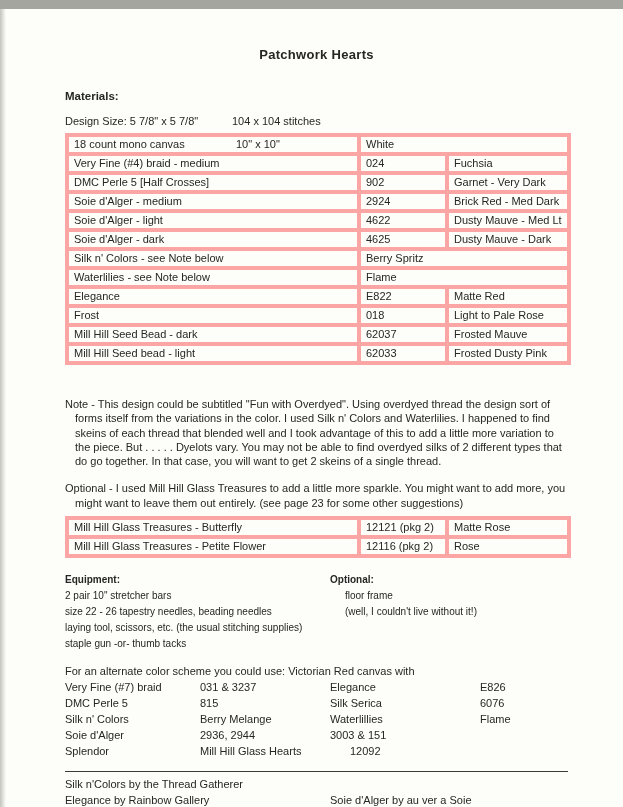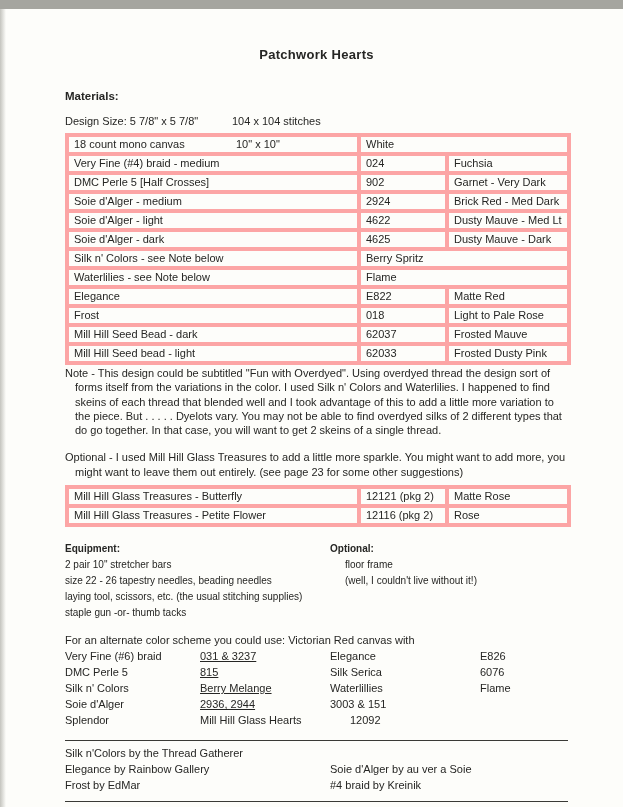--- a/index.html
+++ b/index.html
@@ -18,36 +18,36 @@
 
   table.grid { margin-top:6px; width:502px; border-collapse:collapse; table-layout:fixed; }
   table.grid td { border:4px solid #fca5a5; font-size:11px; line-height:13px;
                   padding:1px 5px; height:16px; white-space:nowrap; overflow:hidden; }
   table.materials col.c1, table.treasures col.c1 { width:292px; }
   table.materials col.c2, table.treasures col.c2 { width:88px; }
   table.materials col.c3, table.treasures col.c3 { width:122px; }
   td.split-cell { position:relative; }
   .size-span { position:absolute; left:167px; top:1px; }
 
-  .note { margin-top:1px; width:504px; font-size:11px; line-height:14.3px;
+  .note { margin-top:32px; width:504px; font-size:11px; line-height:14.3px;
           padding-left:10px; text-indent:-10px; }
   .note.optional { margin-top:13px; }
 
   .equipment { margin-top:14px; font-size:10px; }
   .pair-row { display:flex; line-height:16px; }
   .eq-left { width:265px; flex:none; }
   .eq-right { flex:1; }
   .bold { font-weight:bold; }
   .eq-indent { padding-left:15px; }
 
   .alternate { margin-top:10px; font-size:11px; }
   .alt-heading { line-height:16px;margin-top:11px; }
   .alt-row { display:flex; line-height:16px; }
   .alt-lname { width:135px; flex:none; }
-  .alt-lval  { width:130px; flex:none;text-decoration:underline; }
+  .alt-lval  { width:130px; flex:none; }
   .alt-rname { width:150px; flex:none; }
   .alt-rval  { flex:1; }
 
   .hr { margin-top:12px; width:503px; border-top:1px solid #3a3a36; }
   .hr2 { margin-top:8px; }
   #credits-rows { margin-top:4px; font-size:11px; }
   .footer { margin-top:10px; width:503px; display:flex; justify-content:space-between; font-size:11px; }
   .footer .page-num { margin-right:20px; }
 </style>
 </head>
@@ -180,21 +180,21 @@
             <span class="eq-left">staple gun -or- thumb tacks</span>
             <span class="eq-right eq-indent"></span>
           </div>
         </div>
     </div>
 
     <div class="alternate">
       <div class="alt-heading">For an alternate color scheme you could use:  Victorian Red canvas with</div>
       <div id="alternate-rows">
           <div class="alt-row">
-            <span class="alt-lname">Very Fine (#6) braid</span>
+            <span class="alt-lname">Very Fine (#7) braid</span>
             <span class="alt-lval">031 &amp; 3237</span>
             <span class="alt-rname">Elegance</span>
             <span class="alt-rval">E826</span>
           </div>
           <div class="alt-row">
             <span class="alt-lname">DMC Perle 5</span>
             <span class="alt-lval">815</span>
             <span class="alt-rname">Silk Serica</span>
             <span class="alt-rval">6076</span>
           </div>

